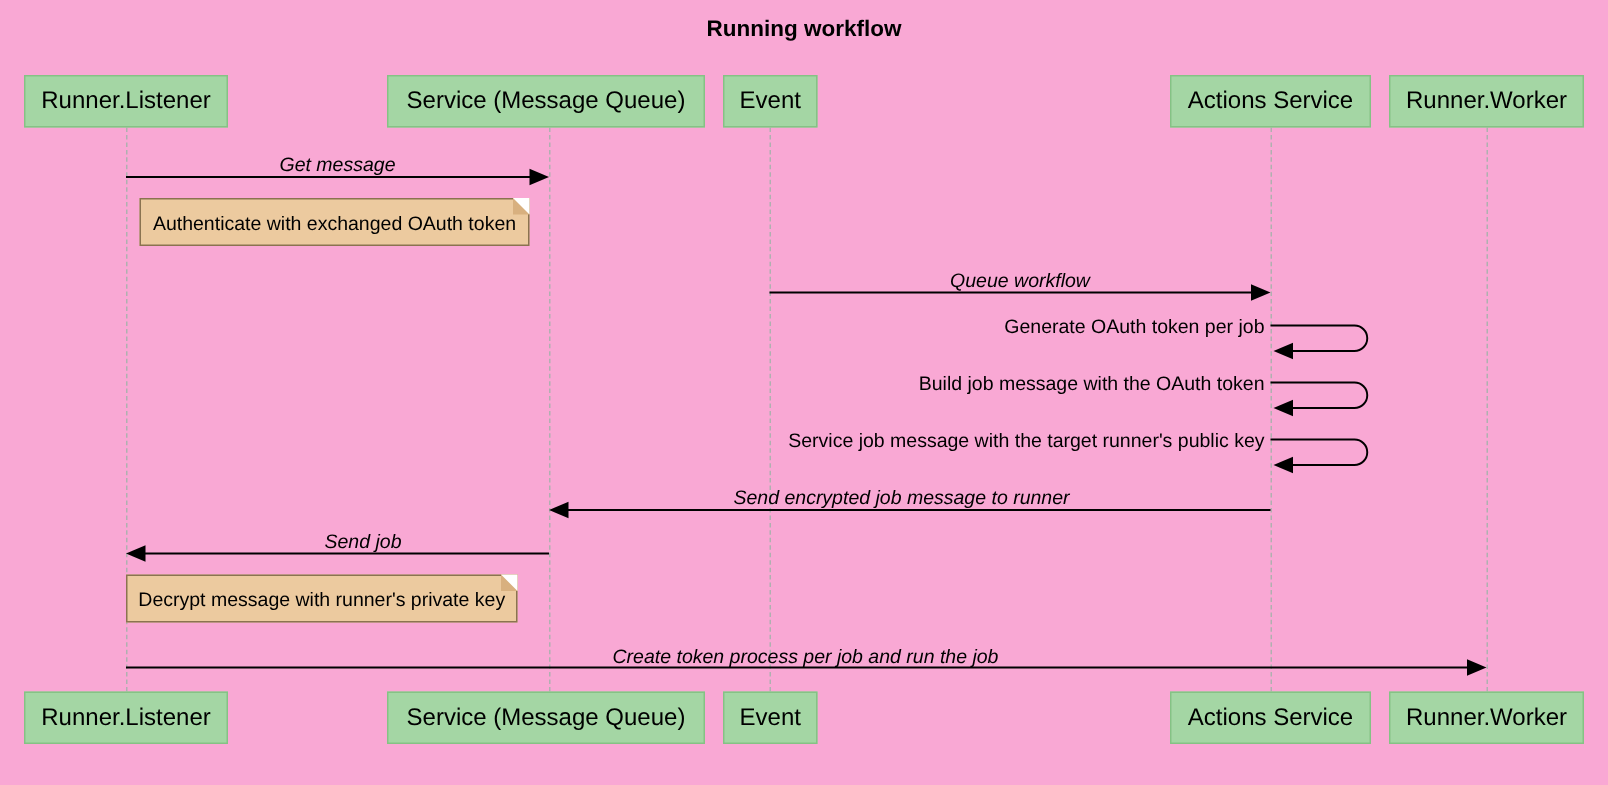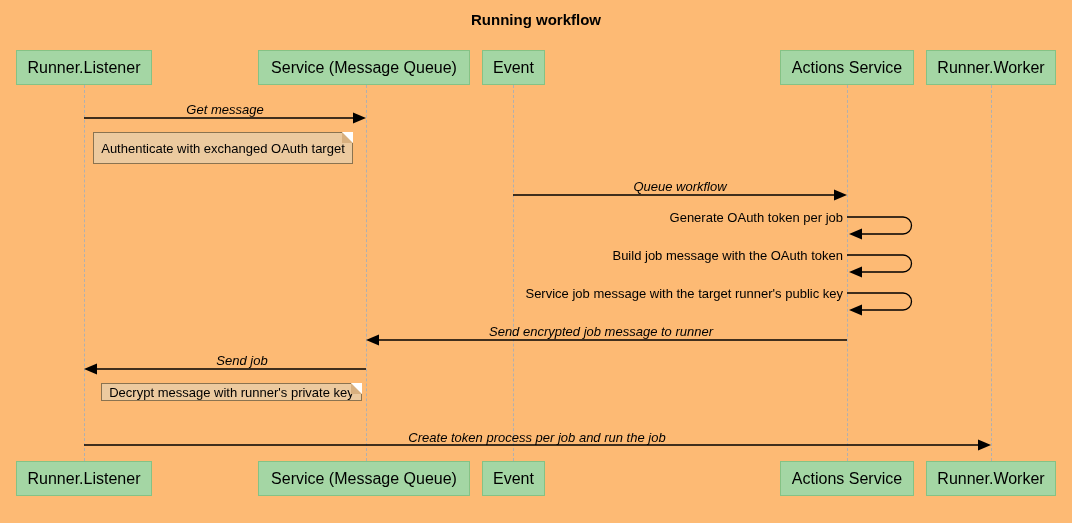--- a/index.html
+++ b/index.html
@@ -1,20 +1,20 @@
 <!DOCTYPE html>
 <html style="--actor-fill: #a4d6a4; --actor-border: #85c285; --note-fill: #ecca9f; --note-border: #8a7350; --note-fold: #d8b07f; --lifeline-color: #b0b0b0; --arrow-color: #000000;"><head>
 <meta charset="utf-8">
 <style>
   html, body { margin: 0; padding: 0; background: #ffffff; }
   #canvas {
     position: relative;
     width: 1072px;
     height: 523px;
-    background: #fdba74;
+    background: #f9a8d4;
     font-family: "Liberation Sans", sans-serif;
     color: #000000;
     overflow: hidden;
   }
   .title {
     position: absolute;
     top: 11px; left: 0; right: 0;
     text-align: center;
     font-size: 15px;
     font-weight: bold;
@@ -165,19 +165,19 @@
   <div class="msglabel centered" style="left:225px; top:102px">Get message</div>
   <div class="msglabel centered" style="left:680px; top:179px">Queue workflow</div>
   <div class="msglabel right-aligned" style="right:229px; top:248px">Build job message with the OAuth token</div>
   <div class="msglabel right-aligned" style="right:229px; top:210px">Generate OAuth token per job</div>
   <div class="msglabel right-aligned" style="right:229px; top:286px">Service job message with the target runner's public key</div>
   <div class="msglabel centered" style="left:601px; top:324px">Send encrypted job message to runner</div>
   <div class="msglabel centered" style="left:242px; top:353px">Send job</div>
   <div class="msglabel centered" style="left:537px; top:430px">Create token process per job and run the job</div>
 
   <div class="note" style="left:93px; top:132px; width:260px; height:32px">
-    <span>Authenticate with exchanged OAuth target</span>
+    <span>Authenticate with exchanged OAuth token</span>
   </div>
-  <div class="note" style="left:101px; top:383px; width:261px; height:18px">
+  <div class="note" style="left:84px; top:383px; width:261px; height:32px">
     <span>Decrypt message with runner's private key</span>
   </div>
 
 </div>
 
 </body></html>

